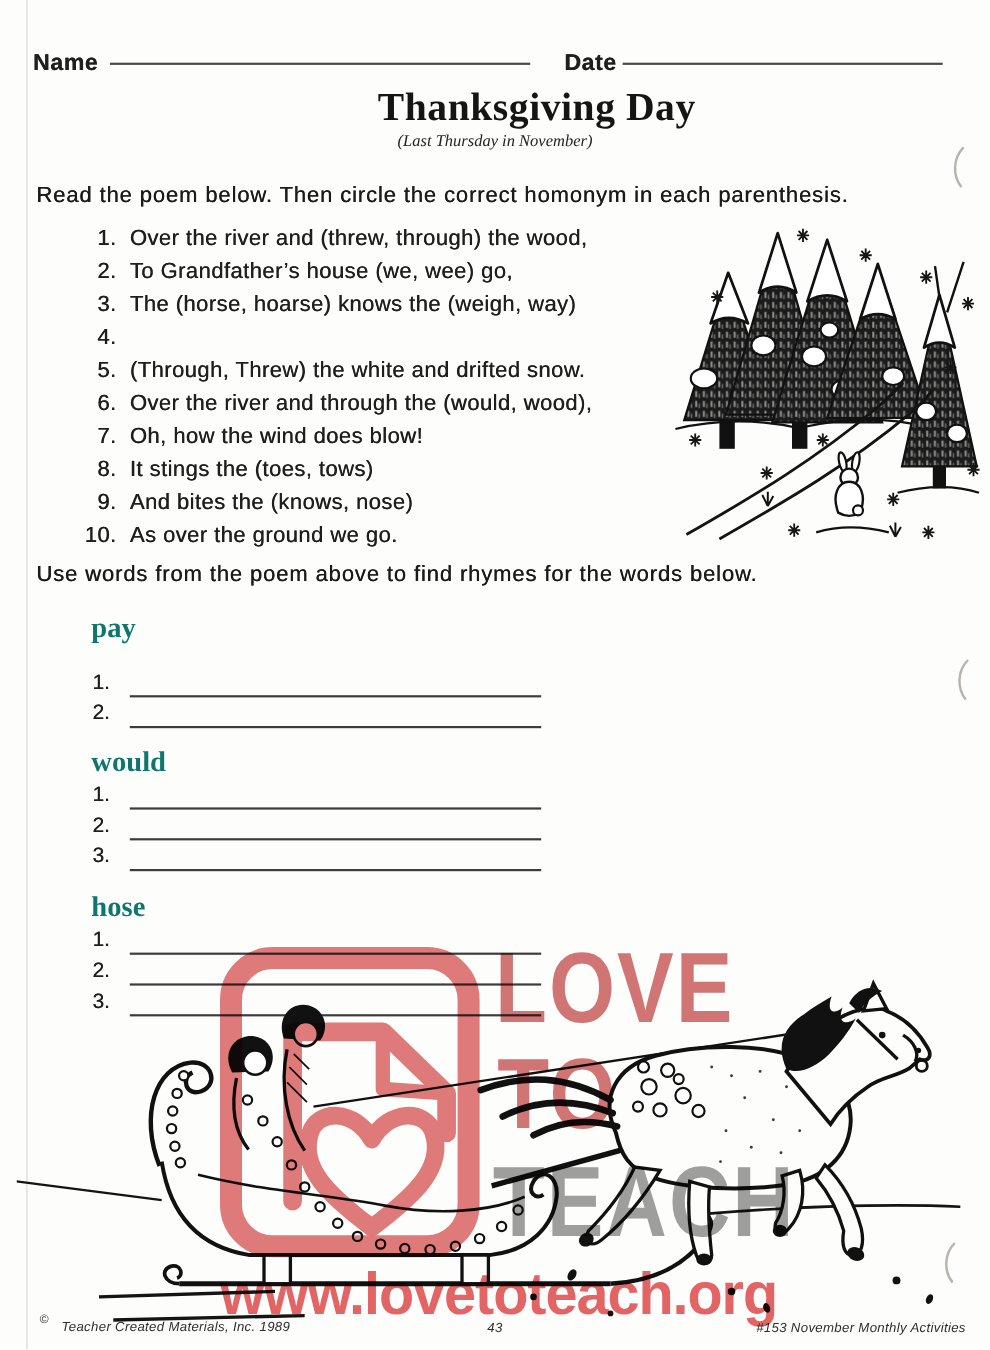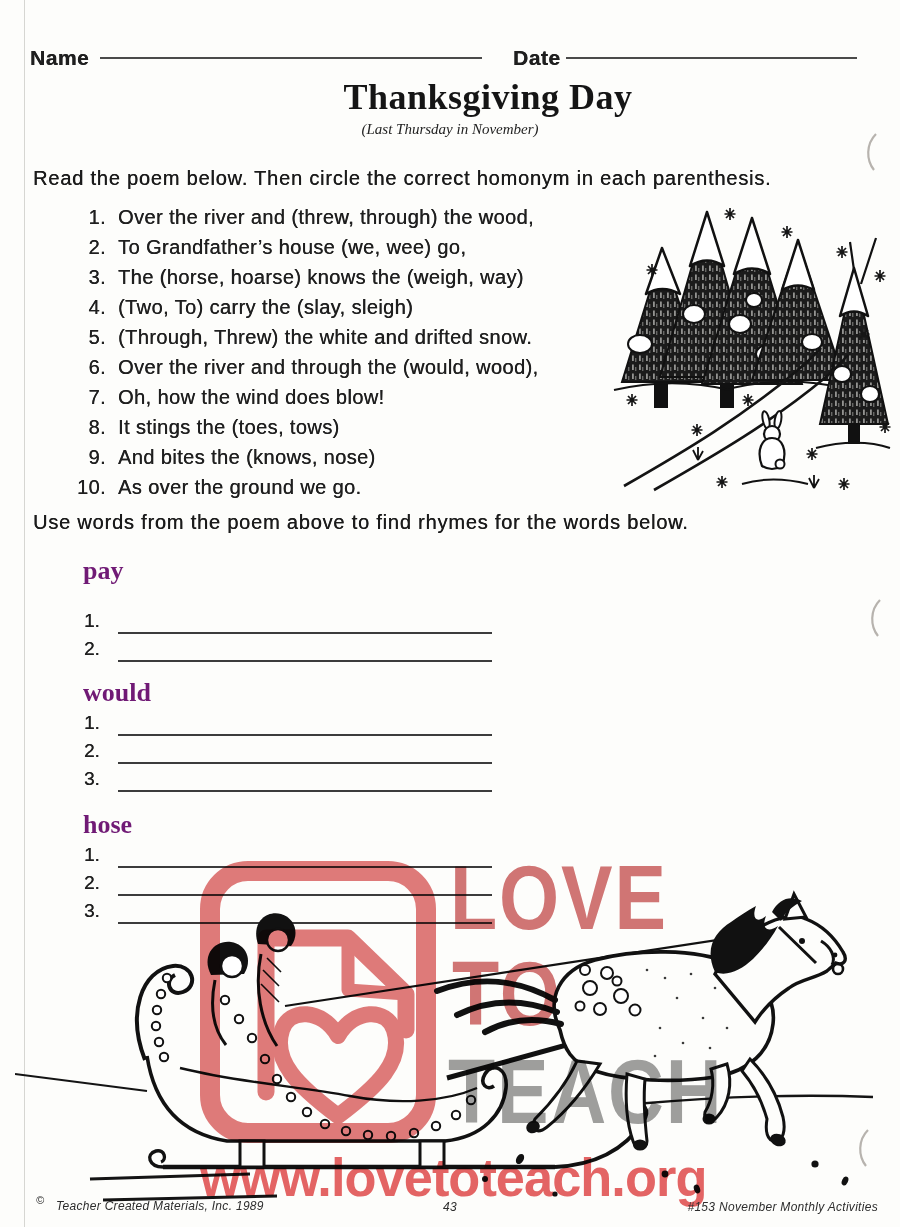--- a/index.html
+++ b/index.html
@@ -13,21 +13,21 @@
   
   .title{width:900px;text-align:center;font-family:"Liberation Serif",serif;font-weight:bold;
          font-size:36px;letter-spacing:0.5px;color:#151515;padding-left:38px;}
   .subtitle{width:900px;text-align:center;font-family:"Liberation Serif",serif;font-style:italic;
             font-size:15px;color:#222;}
   
   .instr{font-size:20px;letter-spacing:0.8px;color:#1b1b1b;}
   .poem-row{display:flex;height:30px;align-items:flex-start;font-size:20px;letter-spacing:0.4px;}
   .poem-num{width:36px;text-align:right;padding-right:12px;flex:none;}
   
-  .rhyme-word{font-family:"Liberation Serif",serif;font-weight:bold;font-size:26px;color:#701a75;}
+  .rhyme-word{font-family:"Liberation Serif",serif;font-weight:bold;font-size:26px;color:#0f766e;}
   .blank-row{display:flex;height:28px;font-size:19px;}
   .blank-num{width:24px;flex:none;}
   .blank-line{width:374px;margin-left:10px;border-bottom:2.5px solid #3c3c3c;height:22px;flex:none;}
   
   .foot{font-style:italic;font-size:12px;color:#2d2d2d;letter-spacing:0.3px;}
   
   #watermark{mix-blend-mode:multiply;}
   .wm-word{font-weight:bold;line-height:0.95;letter-spacing:2px;transform:scale(0.92,1.08);
            transform-origin:left top;opacity:0.82;}
   .wm-url{font-weight:bold;opacity:0.88;letter-spacing:-1px;transform:scaleX(0.97);transform-origin:left top;}
@@ -67,21 +67,20 @@
     <div class="poem-row">
         <span class="poem-num ink">2.</span>
         <span class="ink">To Grandfather’s house (we, wee) go,</span>
       </div>
     <div class="poem-row">
         <span class="poem-num ink">3.</span>
         <span class="ink">The (horse, hoarse) knows the (weigh, way)</span>
       </div>
     <div class="poem-row">
         <span class="poem-num ink">4.</span>
-        <span class="ink">(Two, To) carry the (slay, sleigh)</span>
       </div>
     <div class="poem-row">
         <span class="poem-num ink">5.</span>
         <span class="ink">(Through, Threw) the white and drifted snow.</span>
       </div>
     <div class="poem-row">
         <span class="poem-num ink">6.</span>
         <span class="ink">Over the river and through the (would, wood),</span>
       </div>
     <div class="poem-row">

